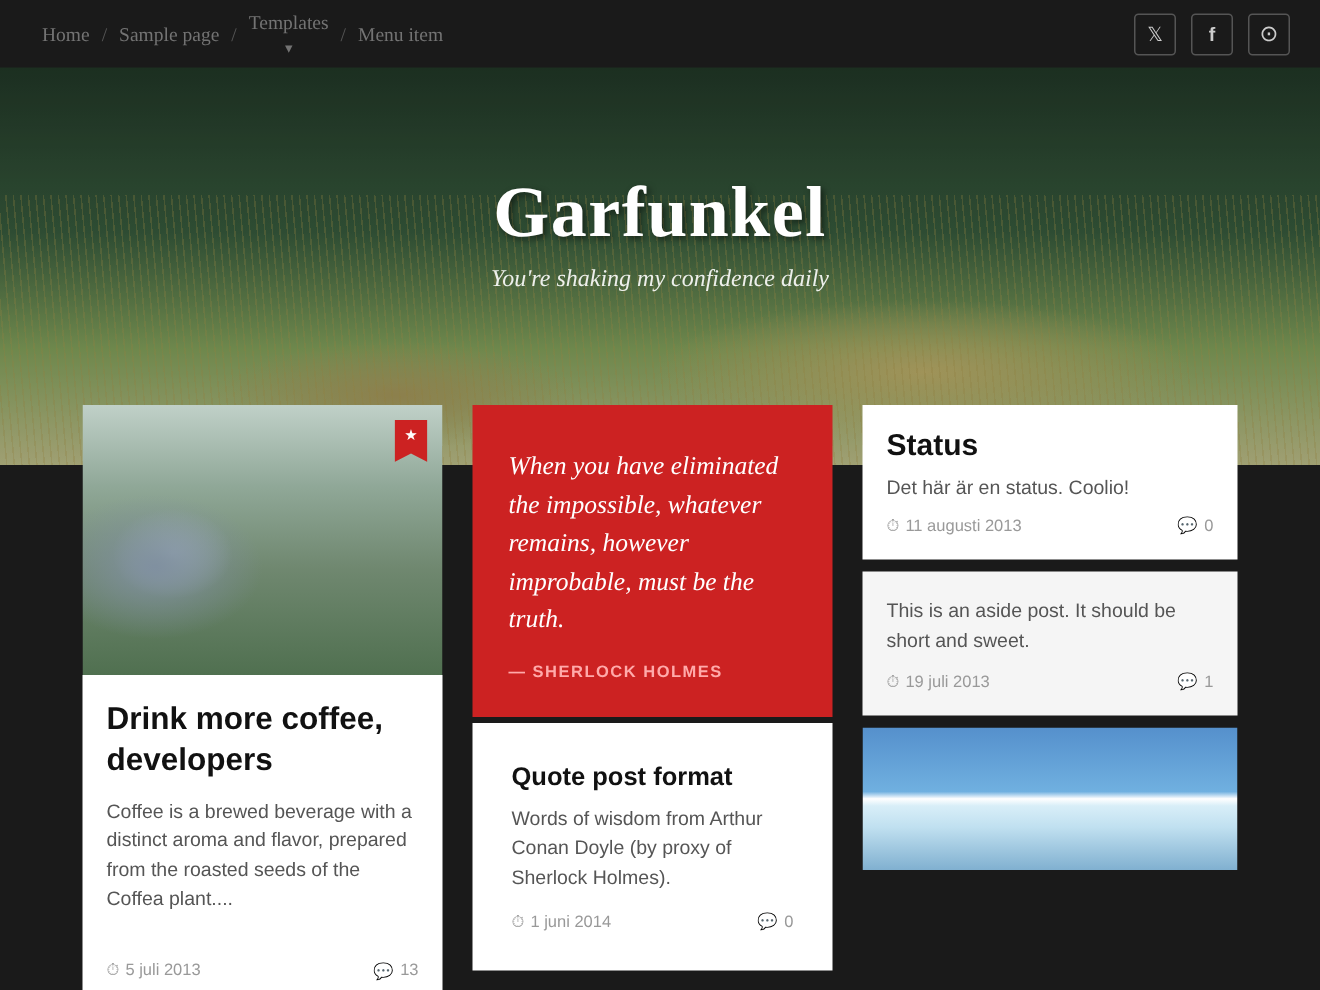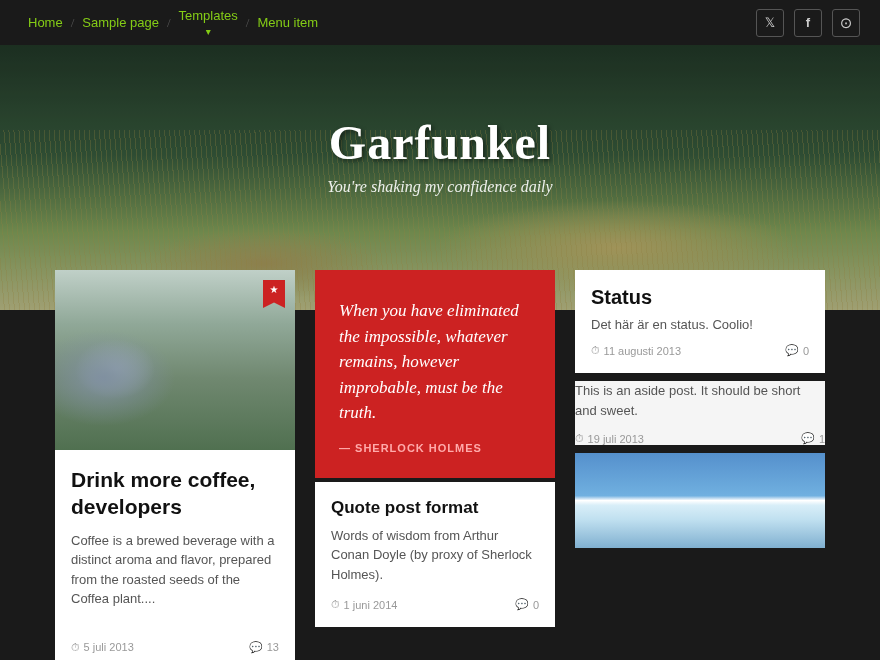--- a/index.html
+++ b/index.html
@@ -6,21 +6,21 @@
     body { width: 880px; height: 660px; overflow: hidden; font-family: Georgia, serif; background: #1a1a1a; }
 
     
     nav {
       position: absolute; top: 0; left: 0; right: 0; height: 45px;
       background: #1a1a1a; display: flex; align-items: center; padding: 0 20px;
       z-index: 10;
     }
     .nav-left { display: flex; align-items: center; gap: 0; flex: 1; }
     .nav-item {
-      color: #84cc16; font-family: Liberation Sans, sans-serif; font-size: 13px;
+      color: #737373; font-family: Liberation Serif, serif; font-size: 13px;
       text-decoration: none; padding: 0 8px; cursor: pointer;
     }
     .nav-sep { color: #555; font-size: 13px; }
     .nav-item.has-dropdown { display: flex; align-items: center; gap: 3px; flex-direction: column; }
     .nav-right { display: flex; align-items: center; gap: 10px; }
     .social-icon {
       width: 28px; height: 28px; border: 1px solid #555; border-radius: 3px;
       display: flex; align-items: center; justify-content: center;
       color: #ccc; font-size: 13px; cursor: pointer;
     }
@@ -116,21 +116,21 @@
     }
     .quote-text {
       font-size: 17px; color: #fff; font-family: Georgia, serif;
       line-height: 1.5; font-style: italic; margin-bottom: 16px;
     }
     .quote-author {
       font-size: 11px; color: #ffaaaa; font-family: Arial, sans-serif;
       letter-spacing: 1px; font-weight: bold; text-transform: uppercase;
     }
     .card-quote-post {
-      background: #fff; padding: 16px; margin-top: 4px;
+      background: #fff; padding: 26px; margin-top: 4px;
     }
     .card-quote-post-title {
       font-size: 17px; font-weight: bold; font-family: Arial, sans-serif;
       color: #111; margin-bottom: 8px;
     }
     .card-quote-post-excerpt {
       font-size: 13px; color: #555; font-family: Arial, sans-serif;
       line-height: 1.5; margin-bottom: 14px;
     }
 
@@ -141,21 +141,21 @@
     }
     .card-status-title {
       font-size: 20px; font-weight: bold; font-family: Arial, sans-serif;
       color: #111; margin-bottom: 8px;
     }
     .card-status-text {
       font-size: 13px; color: #555; font-family: Arial, sans-serif;
       margin-bottom: 12px;
     }
     .card-aside {
-      background: #f5f5f5; margin-bottom: 8px;
+      background: #f5f5f5; padding: 16px; margin-bottom: 8px;
     }
     .card-aside-text {
       font-size: 13px; color: #555; font-family: Arial, sans-serif;
       margin-bottom: 12px; line-height: 1.5;
     }
     .card-image-bottom {
       width: 100%; height: 95px; overflow: hidden;
       background: linear-gradient(180deg, #4080c0 0%, #60a0d8 40%, #80c0e8 70%, #c0ddf0 100%);
     }
     .mountain-scene {

